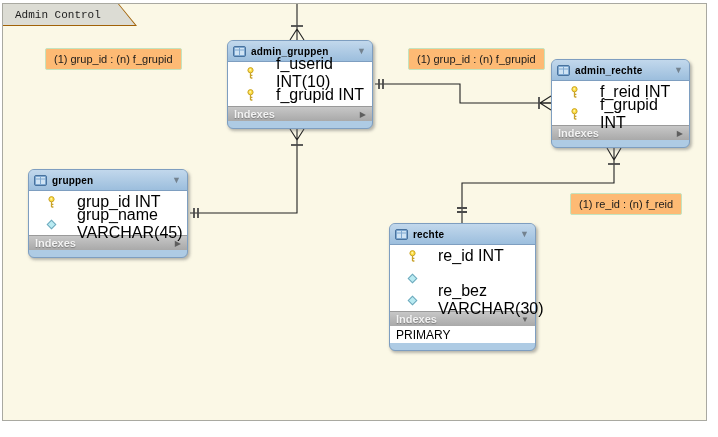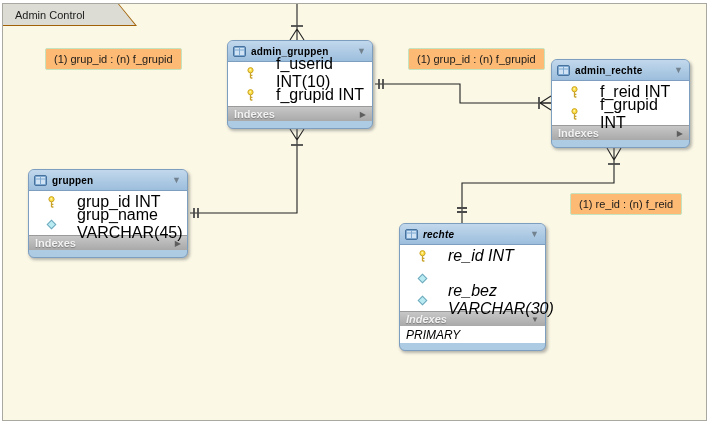--- a/index.html
+++ b/index.html
@@ -16,20 +16,21 @@
     background: #FBF8E6;
     border: 1px solid #A9A9A1;
   }
   
   .tab-outer {
     position: absolute; left: 0; top: 0;
     width: 134px; height: 22px;
     background: #a16207;
     clip-path: polygon(0 0, 116px 0, 134px 100%, 0 100%);
     z-index: 4;
+    font-family: Liberation Mono, monospace;
   }
   .tab-inner {
     position: absolute; left: 0; top: 0;
     width: 132px; height: 21px;
     background: #DCDCD4;
     clip-path: polygon(0 0, 115px 0, 132px 100%, 0 100%);
     display: flex; align-items: center;
     padding-left: 12px;
     font-size: 11px; color: #1c1c1c;
   }
@@ -244,21 +245,21 @@
         <span>grup_name VARCHAR(45)</span>
       </div>
     </div>
     <div class="indexes">
       <span>Indexes</span>
       <span class="idx-arrow">▶</span>
     </div>
     <div class="tfoot"></div>
   </div>
 
-  <div class="etable" style="left:396px; top:219px; width:147px;font-style:italic;">
+  <div class="etable" style="left:386px; top:219px; width:147px;">
     <div class="thead">
       <span class="ticon">
         <svg width="13" height="11" viewBox="0 0 13 11">
             <rect x="0.5" y="0.5" width="12" height="10" rx="1.5" fill="#7FA8D0" stroke="#48729E"></rect>
             <rect x="2" y="2" width="9" height="7" fill="#CFE3F4"></rect>
             <line x1="2" y1="4" x2="11" y2="4" stroke="#7FA8D0"></line>
             <line x1="6.5" y1="2" x2="6.5" y2="9" stroke="#7FA8D0"></line>
           </svg>
       </span>
       <span class="tname">rechte</span>

